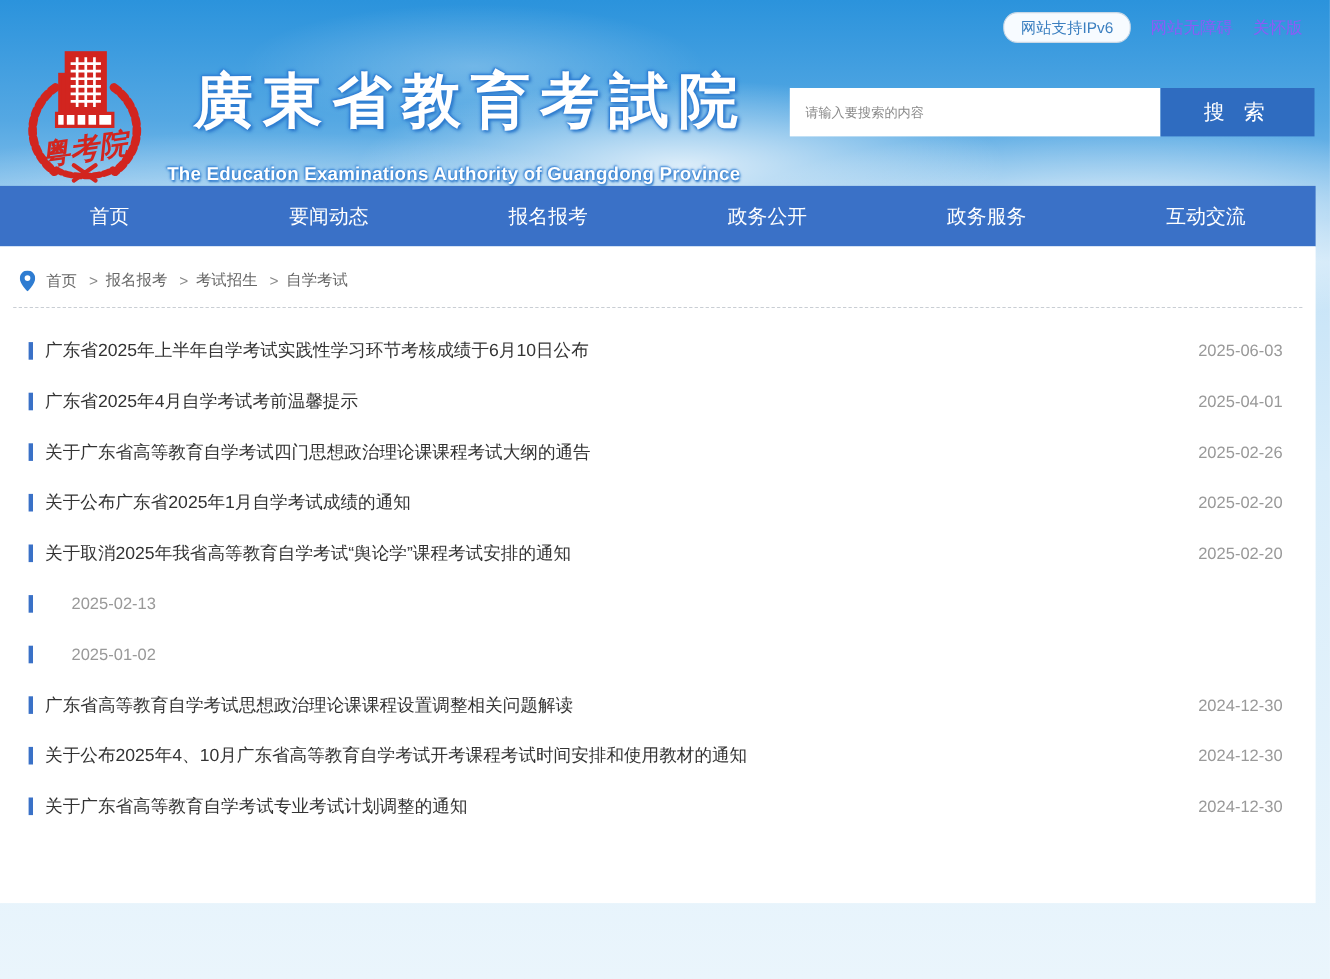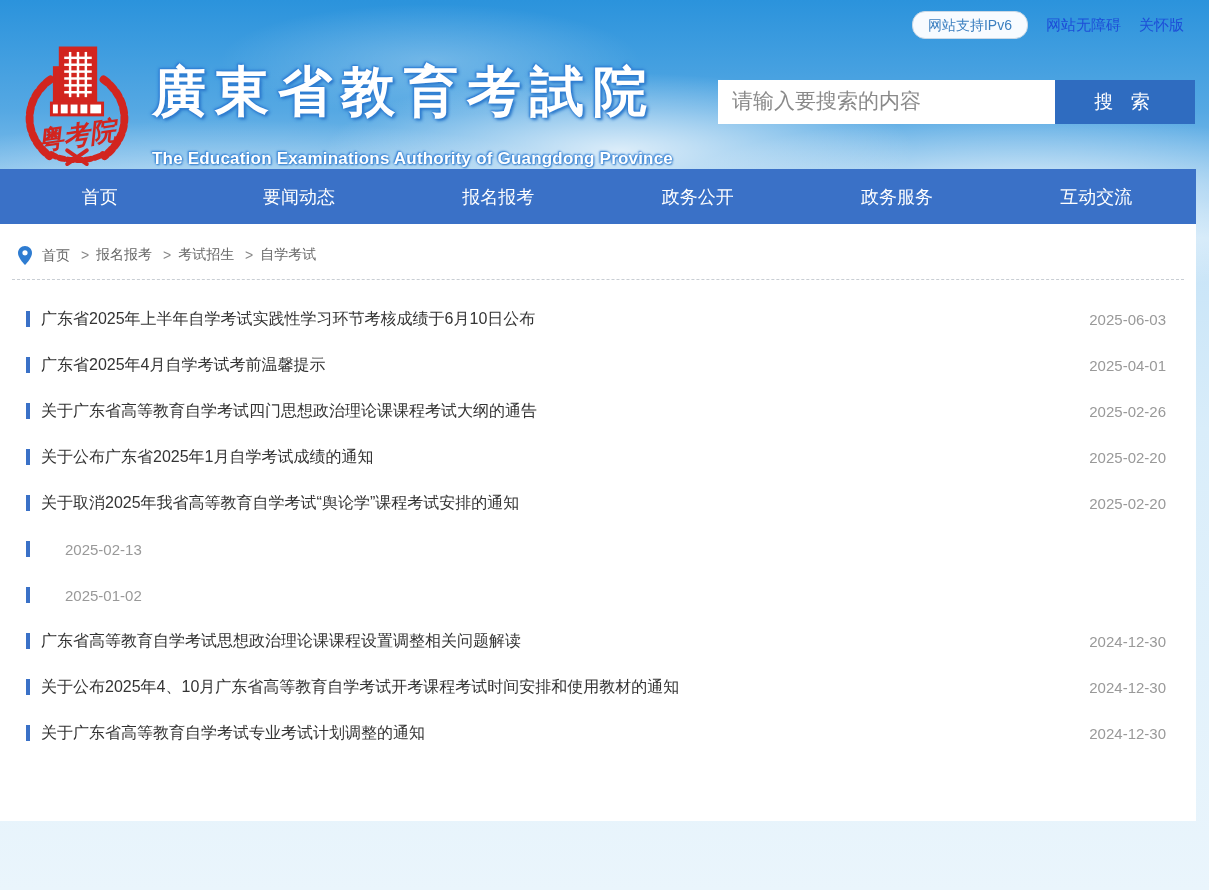--- a/index.html
+++ b/index.html
@@ -15,40 +15,41 @@
   }
   .page { width:1196px; }
 
   
   .header { position:relative; height:169px; }
   .top-links { position:absolute; top:11px; right:12px; display:flex; align-items:center; gap:18px; }
   .ipv6-pill {
     background:#f7fbff; color:#3b7fc0; font-size:14px; line-height:1;
     padding:6px 15px; border-radius:13px; border:1px solid #c9d8e6; cursor:pointer;
   }
-  .top-link { color:#1d4ed8; font-size:15px; text-decoration:none; cursor:pointer; }
+  .top-link { color:#8b5cf6; font-size:15px; text-decoration:none; cursor:pointer; }
 
   .brand { position:absolute; left:18px; top:46px; display:flex; }
   .logo { width:118px; height:122px; flex:0 0 auto; }
   .titles { margin-left:16px; padding-top:10px; }
   .site-title {
     color:#ffffff; font-size:54px; font-weight:bold; letter-spacing:9px; white-space:nowrap;
     font-family:"Liberation Serif","DejaVu Serif",serif;
     text-shadow:0 0 2px #2f7ed4, 0 0 4px #2f7ed4, 2px 2px 3px #2d79c9, -1px -1px 2px #2f7ed4;
+    margin-left:24px;
   }
   .site-subtitle {
     color:#ffffff; font-size:17px; font-weight:bold; margin-top:20px; letter-spacing:.2px; white-space:nowrap;
     text-shadow:0 0 2px #2f7ed4, 1px 1px 2px #2d79c9, -1px -1px 2px #2f7ed4;
   }
 
   .search-box { position:absolute; top:80px; right:1px; display:flex; height:44px; }
   .search-input {
     width:337px; height:44px; border:none; outline:none; background:#ffffff;
-    font-size:21px; padding:0 14px; color:#333;
-    font-family:Liberation Mono, monospace;
+    font-size:12px; padding:0 14px; color:#333;
+    font-family:Liberation Serif, serif;
   }
   .search-input::placeholder { color:#8a8a8a; }
   .search-button {
     width:140px; height:44px; border:none; background:#2f6cc0; color:#ffffff;
     font-size:19px; letter-spacing:6px; cursor:pointer;
     font-family:"Liberation Sans","DejaVu Sans",sans-serif;
   }
 
   
   .nav { display:flex; width:1196px; height:55px; background:#3a71c7; }

